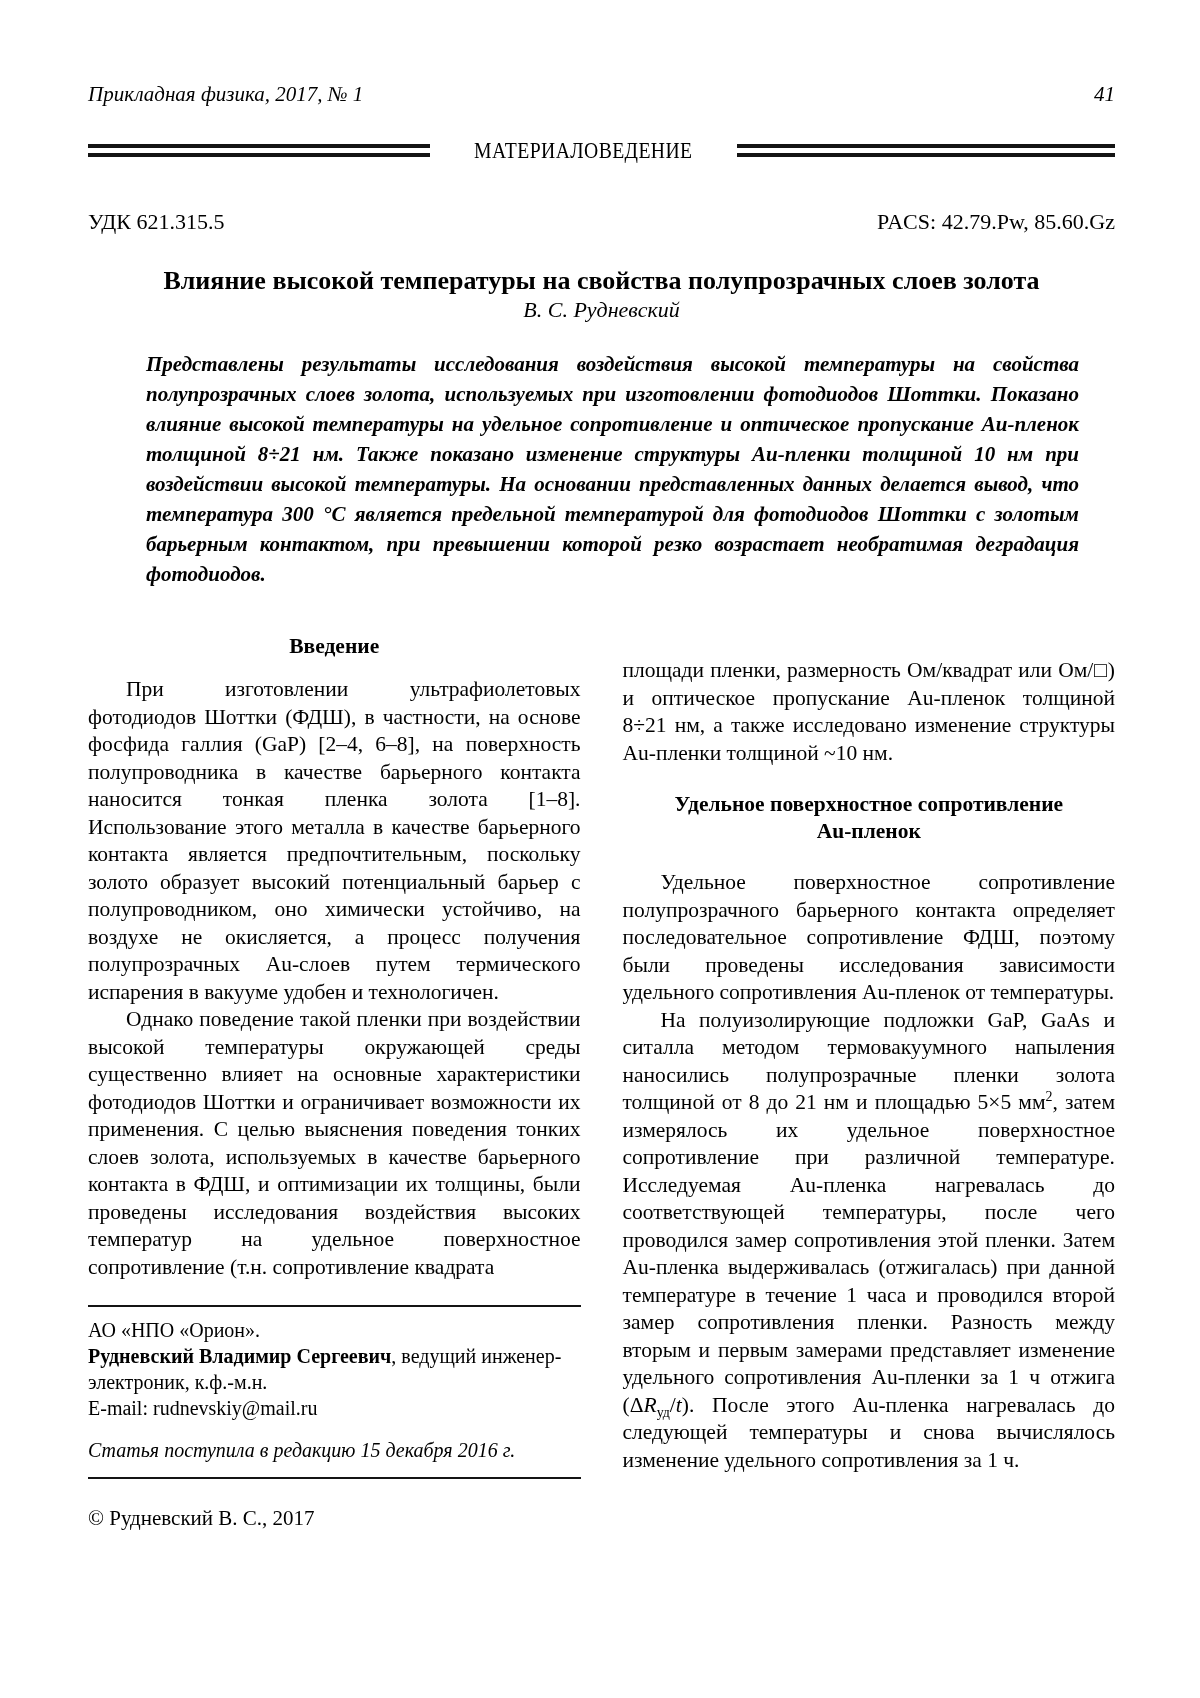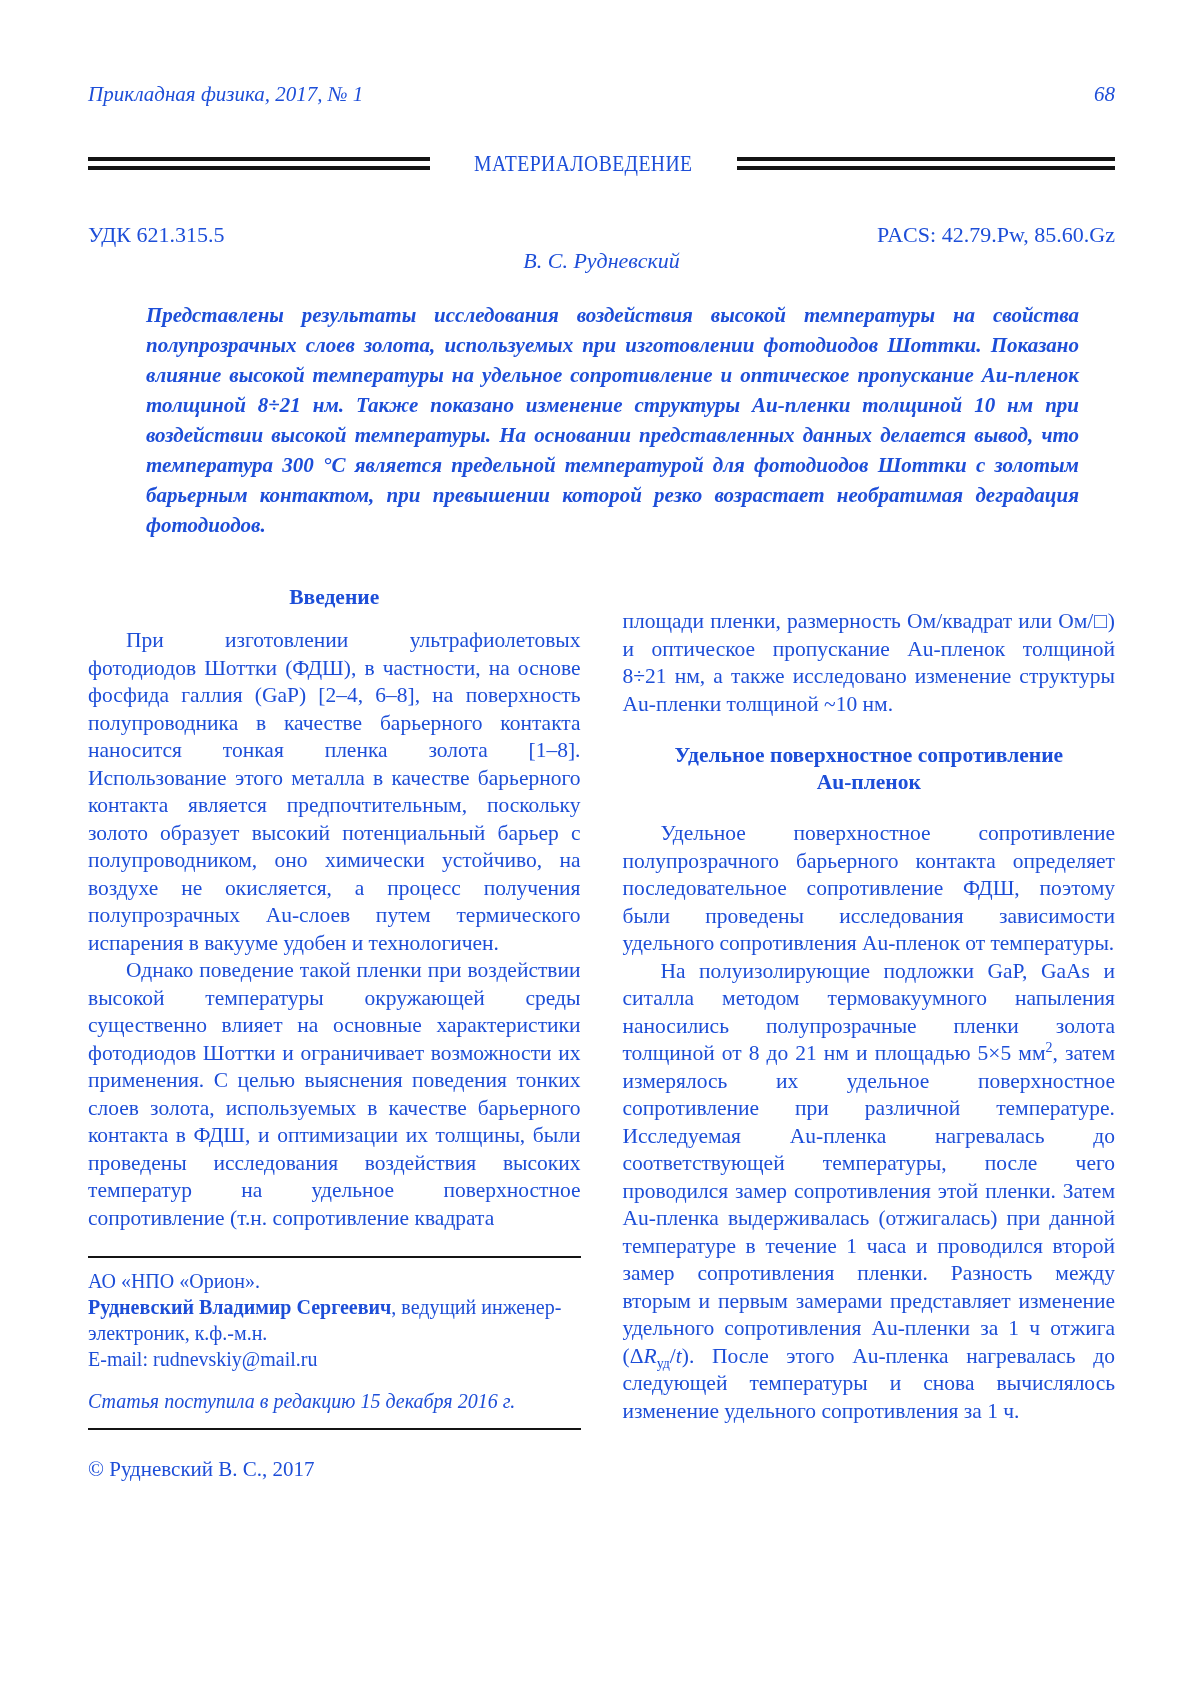--- a/index.html
+++ b/index.html
@@ -2,40 +2,40 @@
 <html lang="ru"><head>
 <meta charset="utf-8">
 <style>
   html, body { margin: 0; padding: 0; background: #ffffff; }
   .page {
     position: relative;
     width: 1200px;
     height: 1698px;
     margin: 0 auto;
     background: #ffffff;
-    color: #1d4ed8;
+    color: #000000;
     font-family: "Liberation Serif", "DejaVu Serif", serif;
     box-sizing: border-box;
     padding: 82px 85px 0 88px;
     overflow: hidden;
   }
   
   .running-head {
     display: flex;
     justify-content: space-between;
     align-items: baseline;
     font-style: italic;
     font-size: 21px;
     line-height: 24px;
   }
   
   .banner {
     display: flex;
     align-items: center;
-    margin-top: 44px;
+    margin-top: 31px;
     gap: 20px;
   }
   .banner-rule {
     height: 13px;
     box-sizing: border-box;
     border-top: 4px solid #141414;
     border-bottom: 4px solid #141414;
   }
   .banner-rule.left  { flex: 0 0 342px; }
   .banner-rule.right { flex: 1 1 auto; }
@@ -132,34 +132,35 @@
   }
   .fn-copyright { margin-top: 26px !important; font-size: 21px; }
 </style>
 </head>
 <body>
 
 <div class="page">
 
   <div class="running-head">
     <span>Прикладная физика, 2017, № 1</span>
-    <span>68</span>
+    <span>41</span>
   </div>
 
   <div class="banner">
     <span class="banner-rule left"></span>
     <span class="banner-text">МАТЕРИАЛОВЕДЕНИЕ</span>
     <span class="banner-rule right"></span>
   </div>
 
   <div class="codes-row">
     <span>УДК 621.315.5</span>
     <span>PACS: 42.79.Pw, 85.60.Gz</span>
   </div>
 
+  <h1 class="article-title">Влияние высокой температуры на свойства полупрозрачных слоев золота</h1>
 
   <div class="article-author">В. С. Рудневский</div>
 
   <p class="abstract">Представлены результаты исследования воздействия высокой температуры на свойства полупрозрачных слоев золота, используемых при изготовлении фотодиодов Шоттки. Показано влияние высокой температуры на удельное сопротивление и оптическое пропускание Au-пленок толщиной 8÷21 нм. Также показано изменение структуры Au-пленки толщиной 10 нм при воздействии высокой температуры. На основании представленных данных делается вывод, что температура 300 °C является предельной температурой для фотодиодов Шоттки с золотым барьерным контактом, при превышении которой резко возрастает необратимая деградация фотодиодов.</p>
 
 
   <div class="columns">
 
     <div class="col col-left">
       <div class="col-heading">Введение</div>

